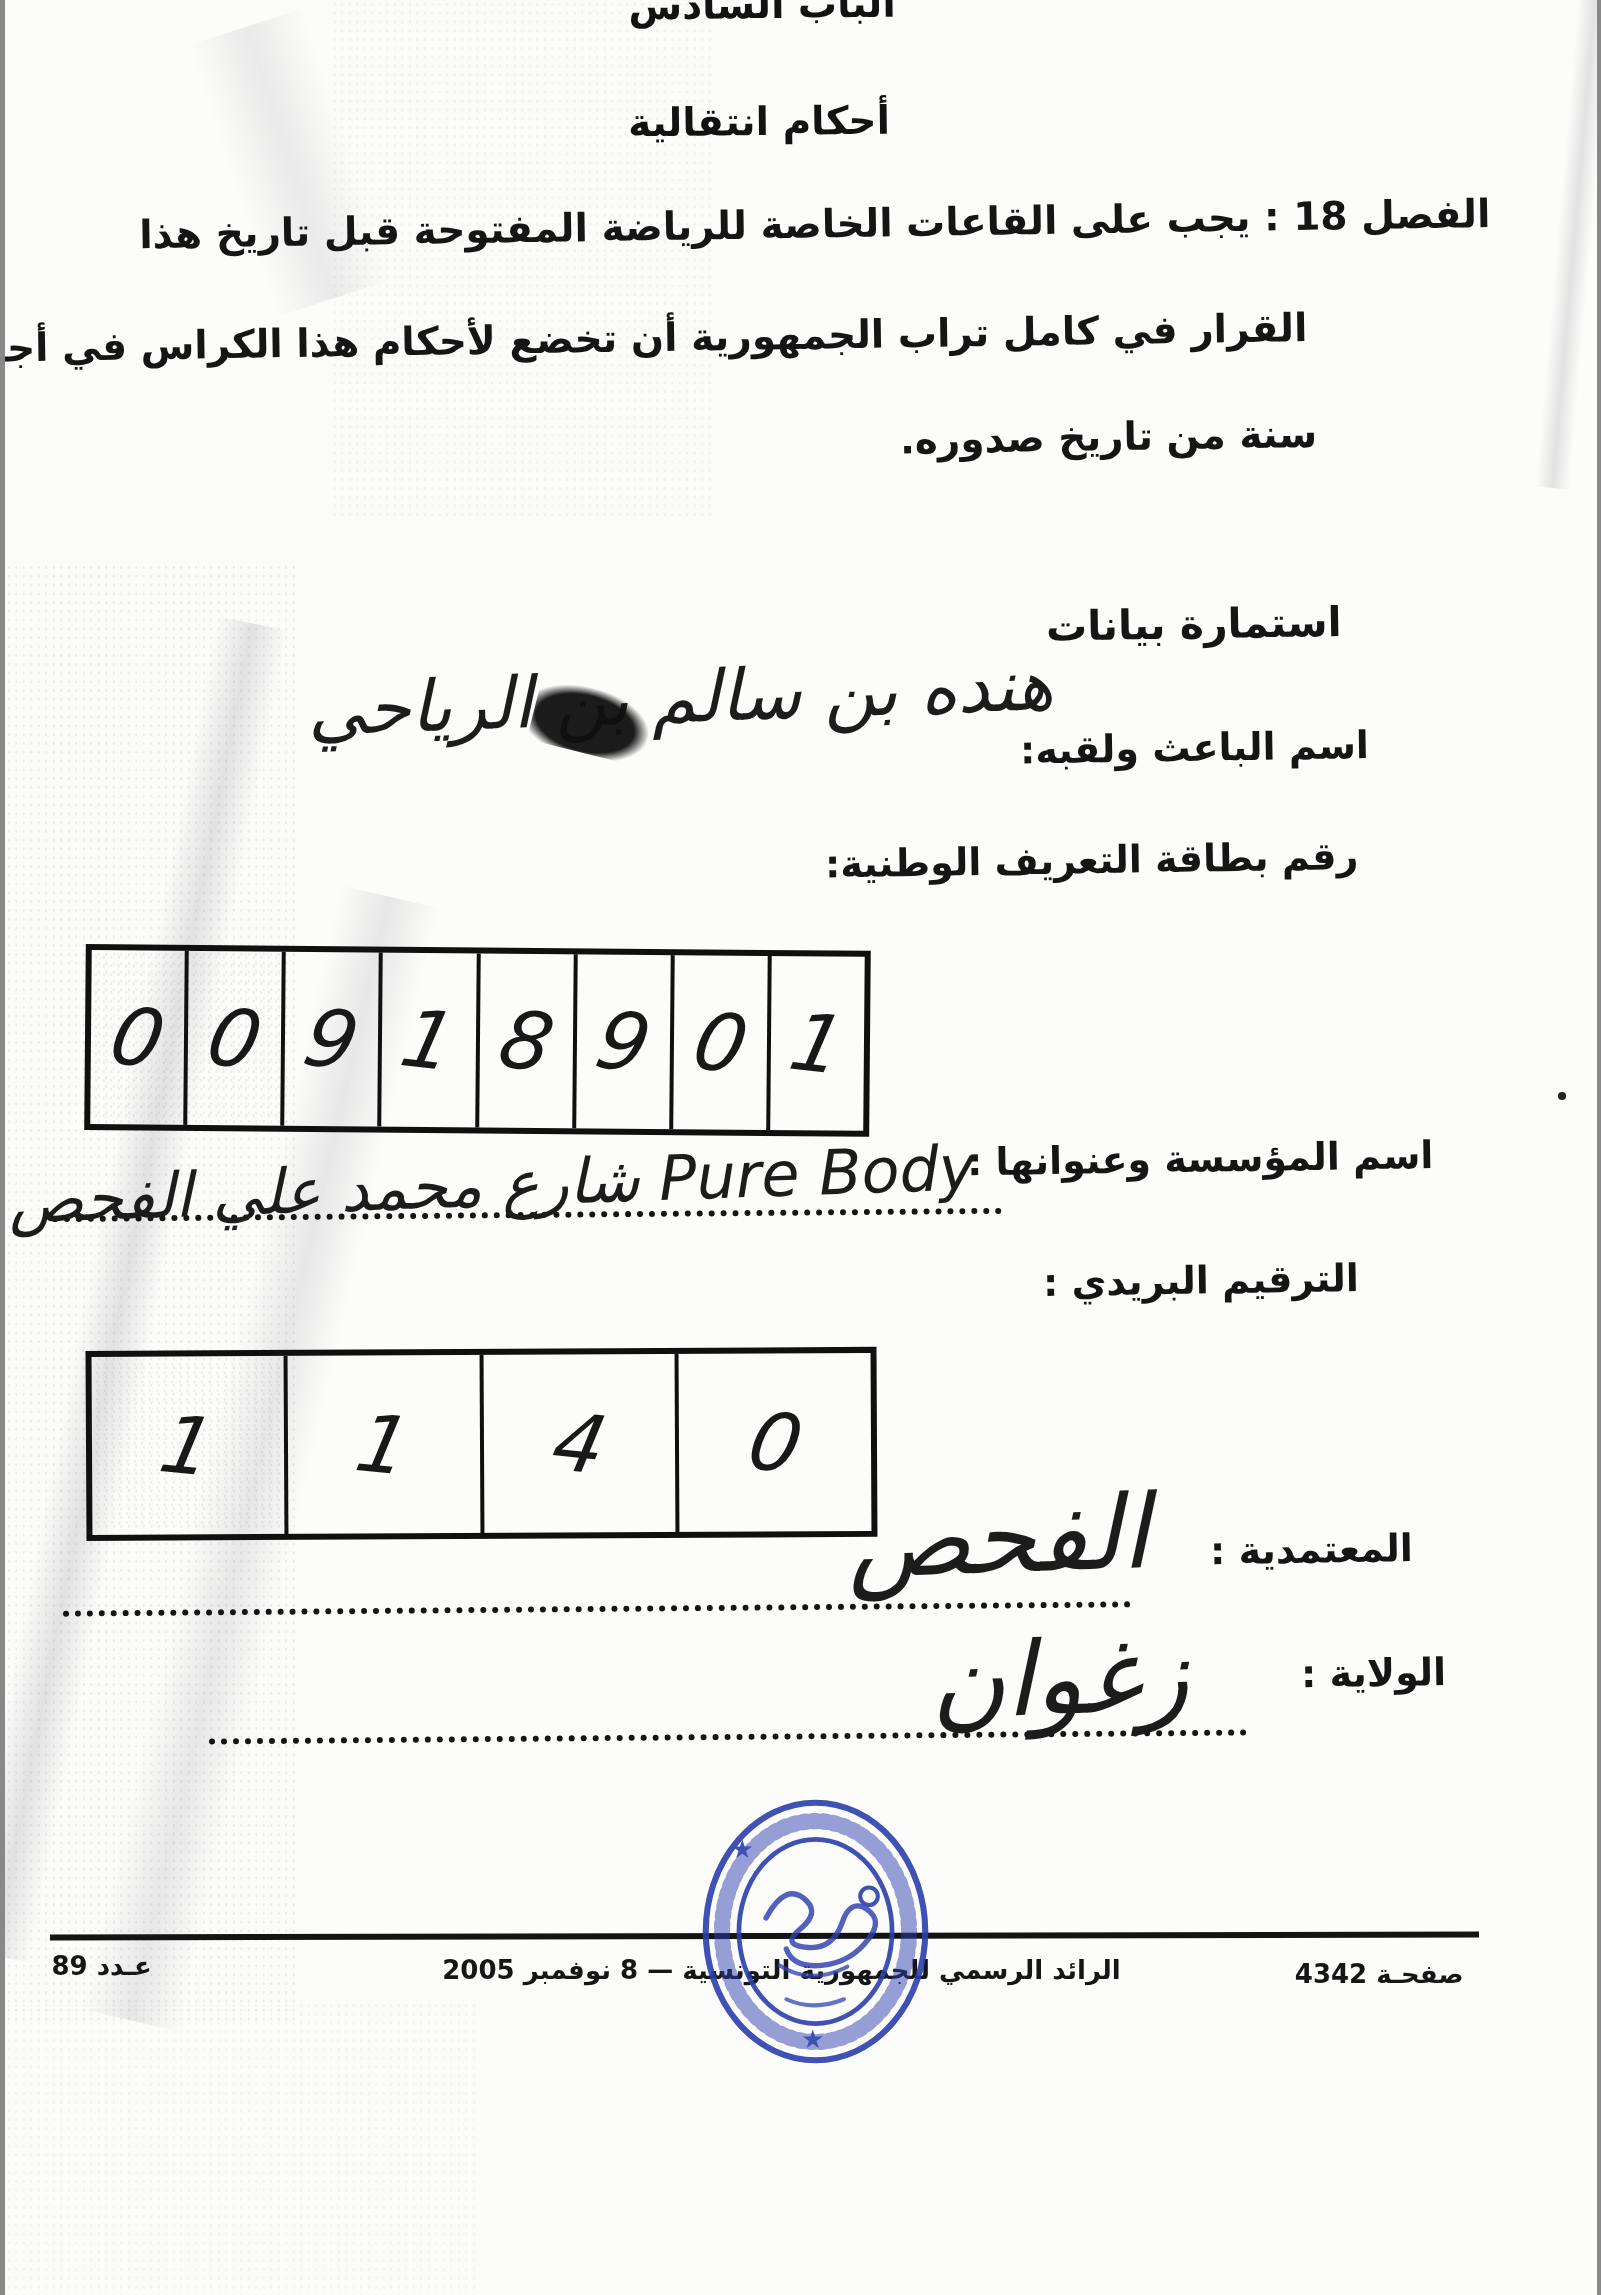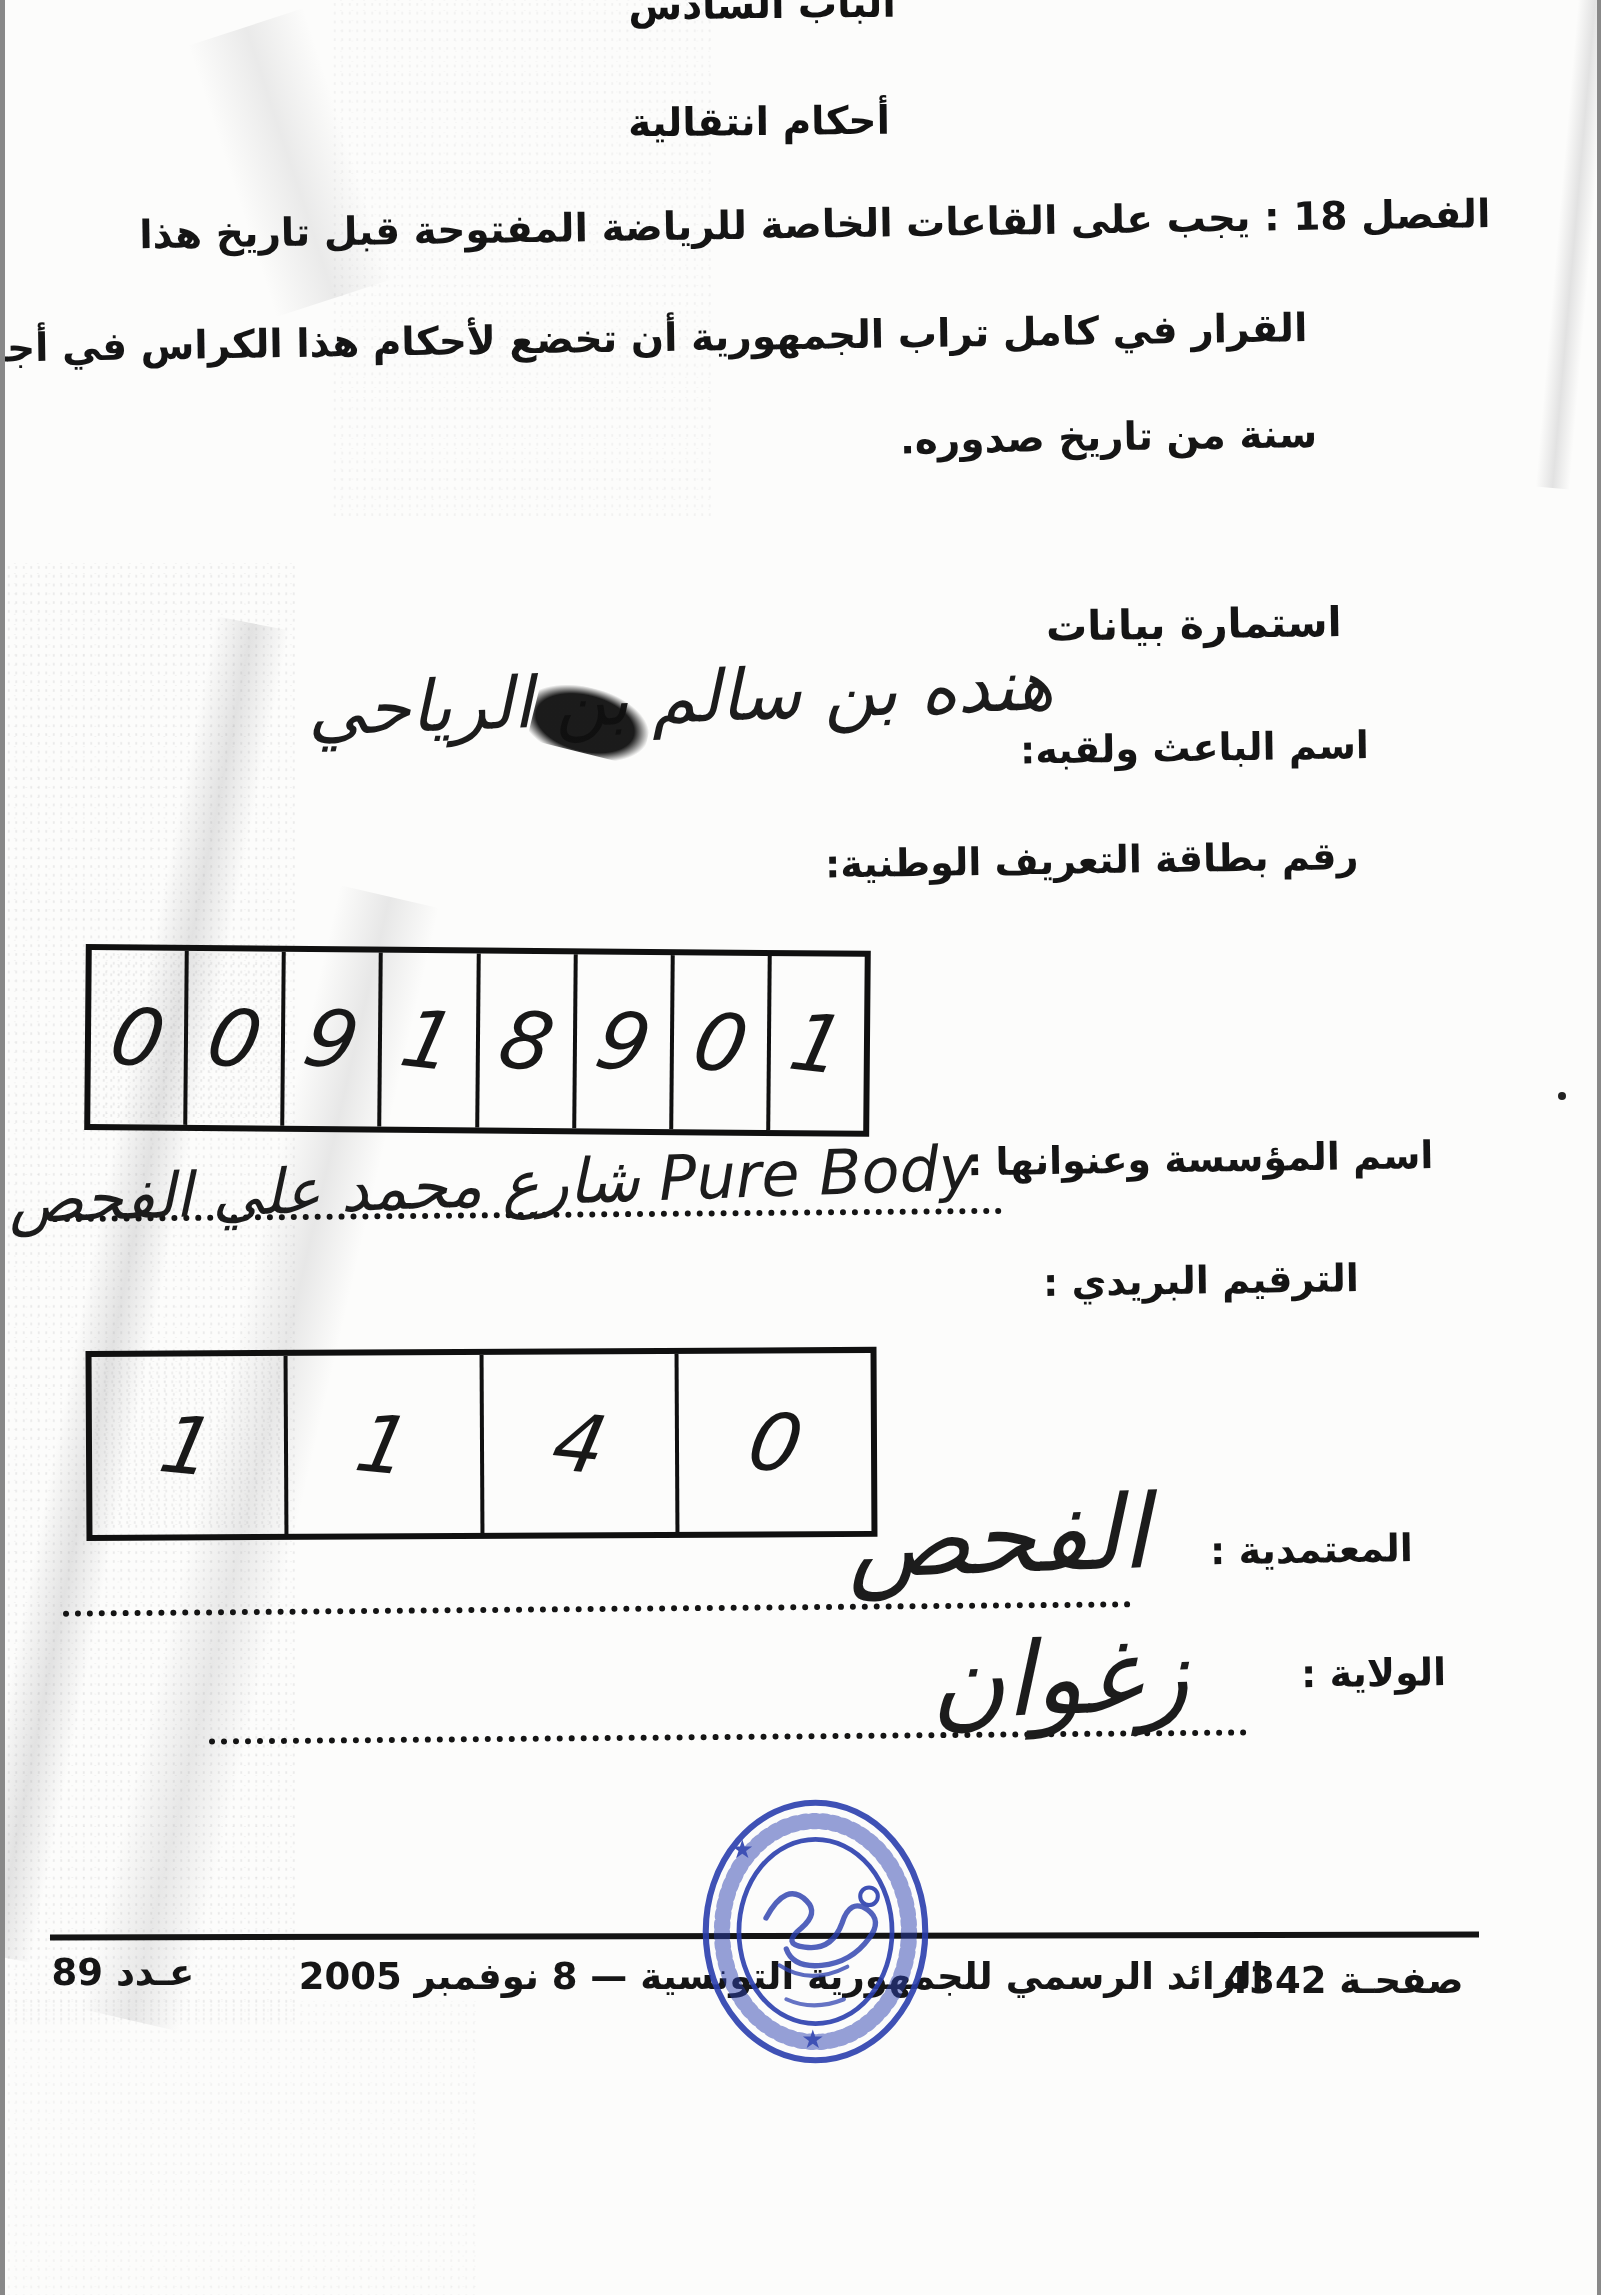--- a/index.html
+++ b/index.html
@@ -79,21 +79,21 @@
     font-size:80px;
     transform:rotate(6deg) skewX(-6deg);
     font-style:italic;
     color:#181818;
   }
   
   .footer-rule{
     position:absolute;left:45px;top:1933px;width:1429px;height:6.1px;
     background:#141414;transform:rotate(-0.12deg);
   }
-  .foot{position:absolute;font-weight:bold;font-size:37px;direction:rtl;white-space:nowrap;}
+  .foot{position:absolute;font-weight:bold;font-size:26px;direction:rtl;white-space:nowrap;}
   
   #stamp{position:absolute;left:693px;top:1796px;opacity:.9;}
   
   .ink-dot{position:absolute;background:#222;border-radius:50%;}
   #scribble{
     position:absolute;left:528px;top:689px;width:117px;height:65px;
     background:radial-gradient(ellipse at 45% 55%, rgba(15,15,15,.95) 55%, rgba(15,15,15,0) 72%);
     transform:rotate(14deg);
   }
 </style>

